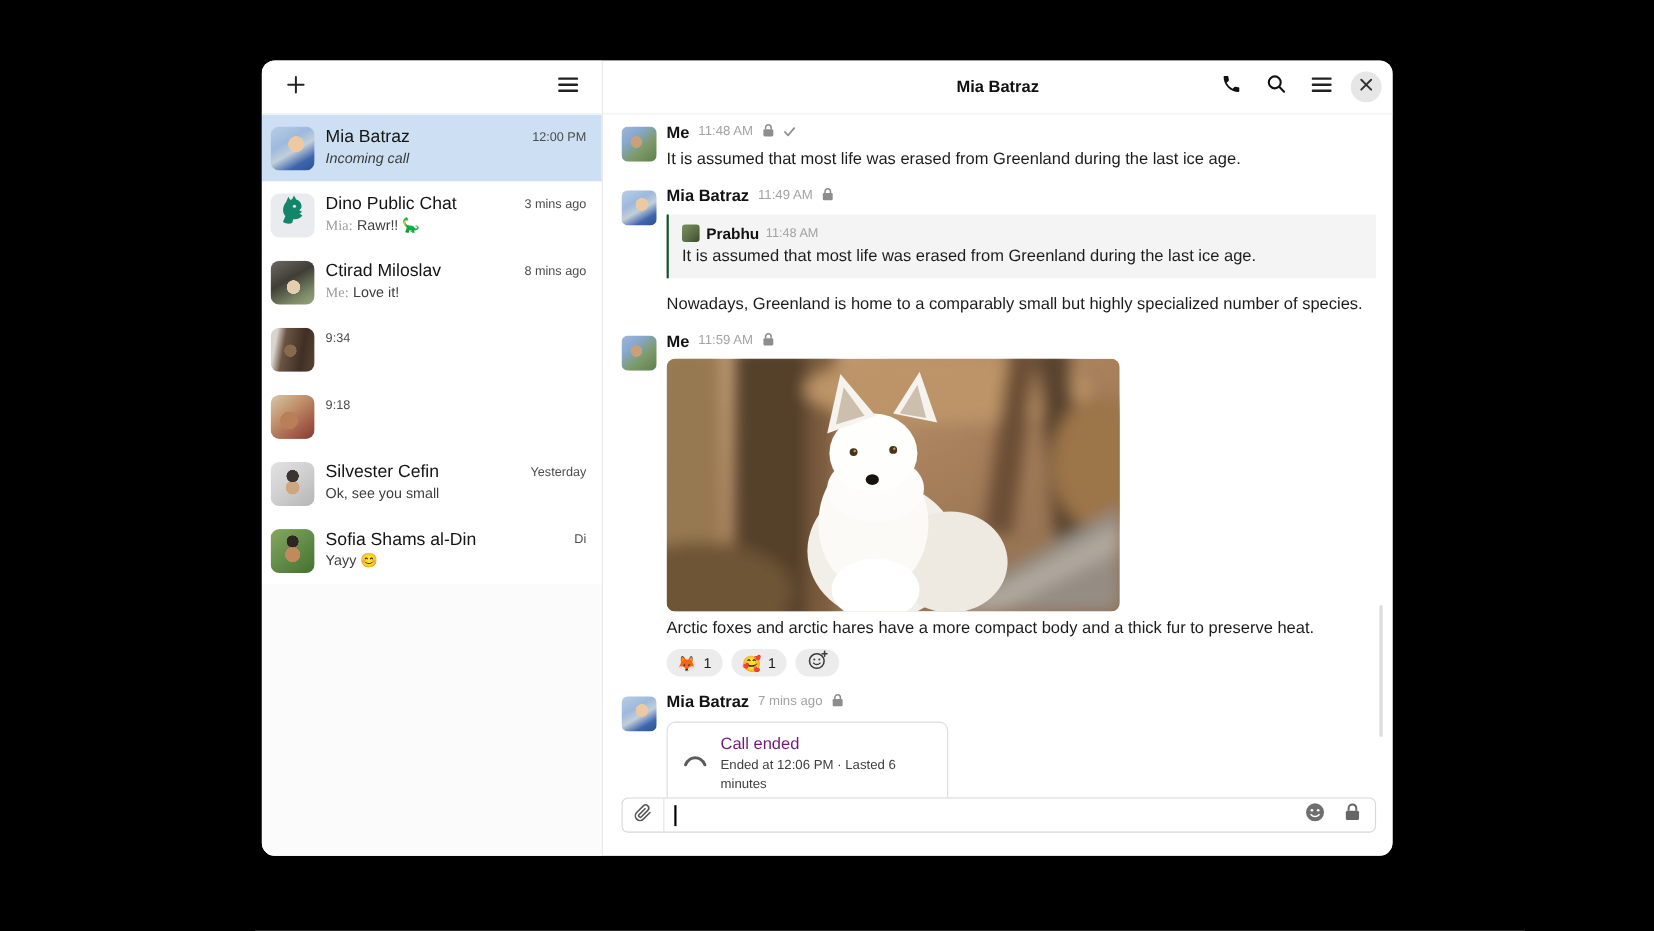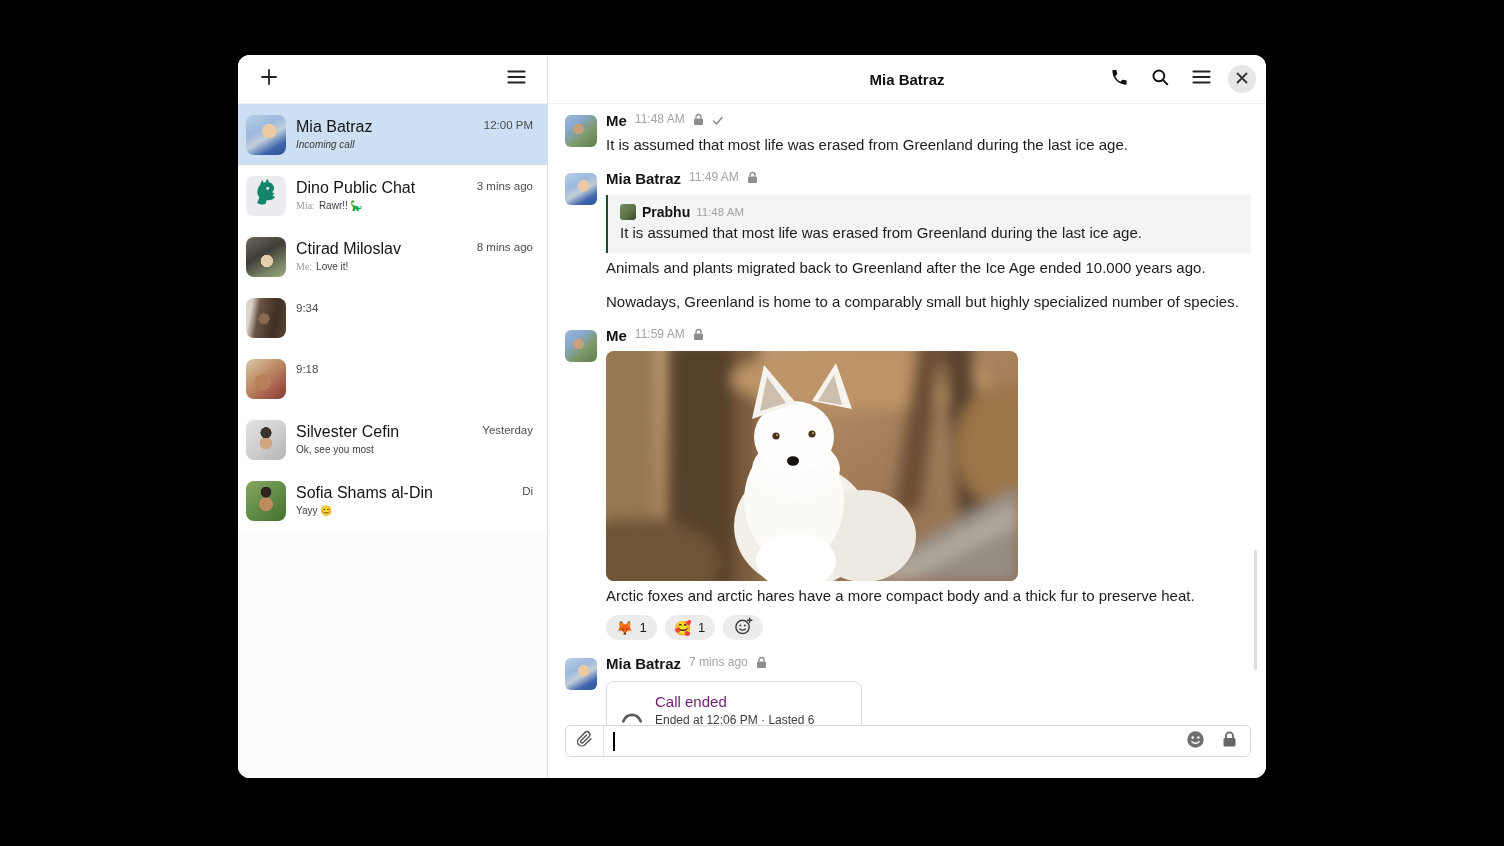--- a/index.html
+++ b/index.html
@@ -10,21 +10,21 @@
   .sidebar{width:309px;flex-shrink:0;border-right:1px solid #dedede;display:flex;flex-direction:column;background:#fff;}
   .sidebar-header{height:48px;flex-shrink:0;display:flex;align-items:center;justify-content:space-between;
     padding:0 17px;border-bottom:1px solid #efefef;background:#fff;}
   .icon-btn{display:flex;align-items:center;justify-content:center;width:28px;height:28px;border-radius:50%;cursor:pointer;}
   .conv-list{flex:1;overflow:hidden;background:#fbfbfb;}
   .conv{height:61px;display:flex;align-items:center;padding:0 14px 0 8px;background:#fff;cursor:pointer;}
   .conv.selected{background:#cddff2;}
   .conv-avatar{width:40px;height:40px;border-radius:8px;margin-right:10px;flex-shrink:0;overflow:hidden;}
   .conv-main{flex:1;min-width:0;}
   .conv-name{font-size:16px;color:#141414;line-height:1.3;white-space:nowrap;}
-  .conv-preview{font-size:10px;color:#3d3d3d;line-height:1.45;white-space:nowrap;overflow:hidden;}
+  .conv-preview{font-size:13px;color:#3d3d3d;line-height:1.45;white-space:nowrap;overflow:hidden;}
   .conv-preview .prefix{color:#9c9c9c;margin-right:4px;font-family:Liberation Serif, serif;}
   .conv-preview .prefix:empty{display:none;}
   .conv-preview.italic .ptext{font-style:italic;color:#3a3a3a;}
   .conv-time{font-size:11.5px;color:#4c4c4c;align-self:flex-start;margin-top:15px;white-space:nowrap;}
   
   .chat{flex:1;display:flex;flex-direction:column;background:#fff;position:relative;min-width:0;}
   .chat-header{height:48px;flex-shrink:0;display:flex;align-items:center;justify-content:flex-end;
     gap:13px;padding:0 10px;border-bottom:1px solid #efefef;position:relative;}
   .chat-title{position:absolute;left:0;right:0;text-align:center;font-weight:bold;font-size:15px;color:#101010;pointer-events:none;}
   .close-btn{background:#e6e6e6;}
@@ -157,21 +157,21 @@
 
       <div class="conv">
         <div class="conv-avatar av-jaime"></div>
         <div class="conv-time">9:18</div>
       </div>
 
       <div class="conv">
         <div class="conv-avatar av-silvester"></div>
         <div class="conv-main">
           <div class="conv-name">Silvester Cefin</div>
-          <div class="conv-preview"><span class="ptext">Ok, see you most</span></div>
+          <div class="conv-preview"><span class="ptext">Ok, see you small</span></div>
         </div>
         <div class="conv-time">Yesterday</div>
       </div>
 
       <div class="conv">
         <div class="conv-avatar av-sofia"></div>
         <div class="conv-main">
           <div class="conv-name">Sofia Shams al-Din</div>
           <div class="conv-preview"><span class="ptext">Yayy 😊</span></div>
         </div>
@@ -255,21 +255,20 @@
             </span>
           </div>
           <div class="quote">
             <div class="quote-head">
               <div class="quote-avatar av-prabhu-mini"></div>
               <span class="quote-sender">Prabhu</span>
               <span class="quote-time">11:48 AM</span>
             </div>
             <div class="quote-text">It is assumed that most life was erased from Greenland during the last ice age.</div>
           </div>
-          <div class="msg-text">Animals and plants migrated back to Greenland after the Ice Age ended 10.000 years ago.</div>
           <div class="msg-text second">Nowadays, Greenland is home to a comparably small but highly specialized number of species.</div>
         </div>
       </div>
 
       <div class="msg">
         <div class="msg-avatar av-me"></div>
         <div class="msg-content">
           <div class="msg-head">
             <span class="msg-sender">Me</span>
             <span class="msg-time">11:59 AM</span>

